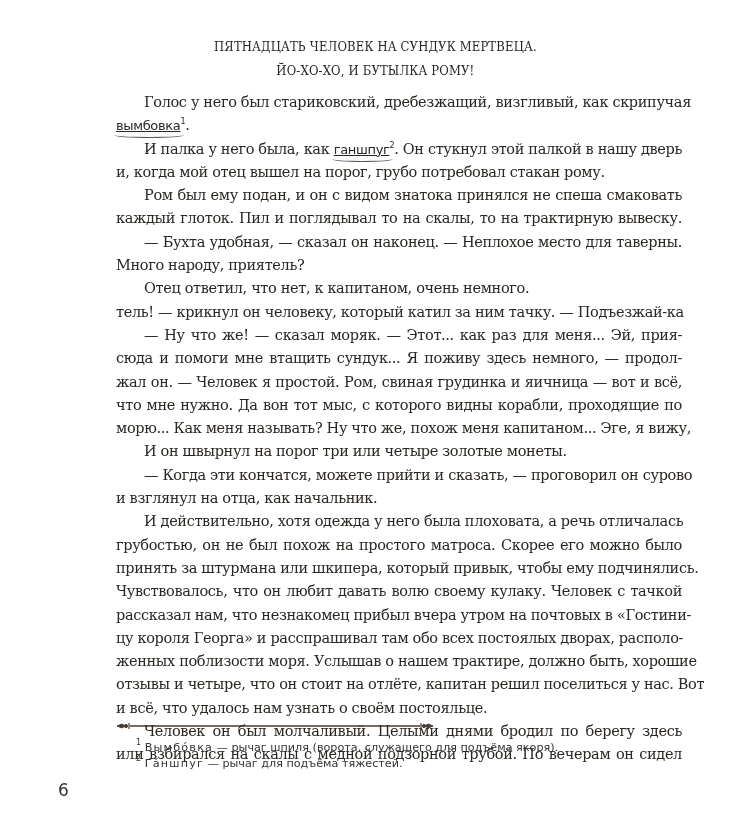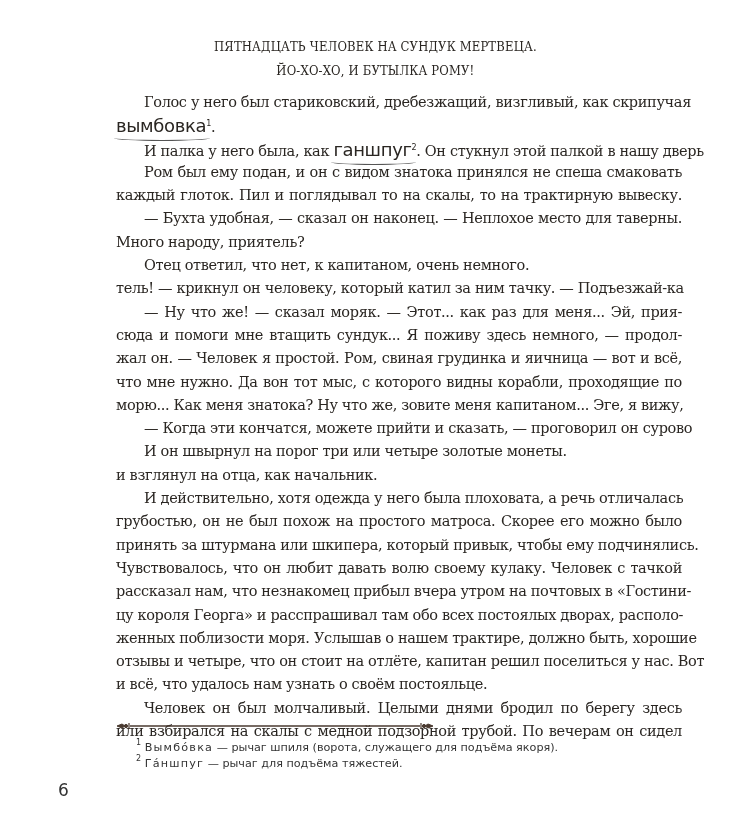--- a/index.html
+++ b/index.html
@@ -10,21 +10,21 @@
     letter-spacing:0.2px; transform:scaleX(0.86); transform-origin:378px 0;
   }
   .body-text {
     position:absolute; left:116px; top:91px; width:566px;
     font-family:"DejaVu Serif", serif; font-size:14.5px; line-height:23.3px;
     text-align:justify; letter-spacing:-0.35px;
   }
   .line { display:block; white-space:nowrap; text-align:justify; text-align-last:justify; height:23.3px; }
   .line.last { text-align-last:left; }
   .ind { padding-left:28px; }
-  .gloss { font-family:"DejaVu Sans", sans-serif; font-size:18px; position:relative; }
+  .gloss { font-family:"DejaVu Sans", sans-serif; font-size:13px; position:relative;text-decoration:underline; }
   .gloss::after { content:""; position:absolute; left:-2px; right:-4px; bottom:-5px; height:5px;
     border-bottom:1.3px solid #555; border-radius:0 0 50% 50%; }
   sup { font-family:"DejaVu Sans", sans-serif; font-size:8px; vertical-align:6px; line-height:0; }
   .rule { position:absolute; left:116px; top:719px; width:318px; height:14px; }
   .notes { position:absolute; left:136px; top:740px; font-family:"DejaVu Sans", sans-serif;
     font-size:11.2px; line-height:16px; color:#333; }
   .notes .n { display:block; white-space:nowrap; }
   .notes .term { letter-spacing:1.2px; }
   .page-num { position:absolute; left:58px; top:780px; font-family:"DejaVu Sans", sans-serif;
     font-size:17px; color:#333; }
@@ -34,33 +34,34 @@
 
 <div class="heading">
   <div>ПЯТНАДЦАТЬ ЧЕЛОВЕК НА СУНДУК МЕРТВЕЦА.</div>
   <div>ЙО-ХО-ХО, И БУТЫЛКА РОМУ!</div>
 </div>
 
 <div class="body-text">
   <span class="line ind">Голос у него был стариковский, дребезжащий, визгливый, как скрипучая</span>
   <span class="line last"><span class="gloss">вымбовка</span><sup>1</sup><span>.</span></span>
   <span class="line ind"><span>И палка у него была, как</span> <span class="gloss">ганшпуг</span><sup>2</sup><span>. Он стукнул этой палкой в нашу дверь</span></span>
+  <span class="line last">и, когда мой отец вышел на порог, грубо потребовал стакан рому.</span>
   <span class="line ind">Ром был ему подан, и он с видом знатока принялся не спеша смаковать</span>
   <span class="line">каждый глоток. Пил и поглядывал то на скалы, то на трактирную вывеску.</span>
   <span class="line ind">— Бухта удобная, — сказал он наконец. — Неплохое место для таверны.</span>
   <span class="line last">Много народу, приятель?</span>
   <span class="line ind last">Отец ответил, что нет, к капитаном, очень немного.</span>
   <span class="line">тель! — крикнул он человеку, который катил за ним тачку. — Подъезжай-ка</span>
   <span class="line ind">— Ну что же! — сказал моряк. — Этот... как раз для меня... Эй, прия-</span>
   <span class="line">сюда и помоги мне втащить сундук... Я поживу здесь немного, — продол-</span>
   <span class="line">жал он. — Человек я простой. Ром, свиная грудинка и яичница — вот и всё,</span>
   <span class="line">что мне нужно. Да вон тот мыс, с которого видны корабли, проходящие по</span>
-  <span class="line">морю... Как меня знатока? Ну что же, зовите меня капитаном... Эге, я вижу,</span>
+  <span class="line">морю... Как меня называть? Ну что же, похож меня капитаном... Эге, я вижу,</span>
+  <span class="line ind last">И он швырнул на порог три или четыре золотые монеты.</span>
   <span class="line ind">— Когда эти кончатся, можете прийти и сказать, — проговорил он сурово</span>
-  <span class="line ind last">И он швырнул на порог три или четыре золотые монеты.</span>
   <span class="line last">и взглянул на отца, как начальник.</span>
   <span class="line ind">И действительно, хотя одежда у него была плоховата, а речь отличалась</span>
   <span class="line">грубостью, он не был похож на простого матроса. Скорее его можно было</span>
   <span class="line">принять за штурмана или шкипера, который привык, чтобы ему подчинялись.</span>
   <span class="line">Чувствовалось, что он любит давать волю своему кулаку. Человек с тачкой</span>
   <span class="line">рассказал нам, что незнакомец прибыл вчера утром на почтовых в «Гостини-</span>
   <span class="line">цу короля Георга» и расспрашивал там обо всех постоялых дворах, располо-</span>
   <span class="line">женных поблизости моря. Услышав о нашем трактире, должно быть, хорошие</span>
   <span class="line">отзывы и четыре, что он стоит на отлёте, капитан решил поселиться у нас. Вот</span>
   <span class="line last">и всё, что удалось нам узнать о своём постояльце.</span>

